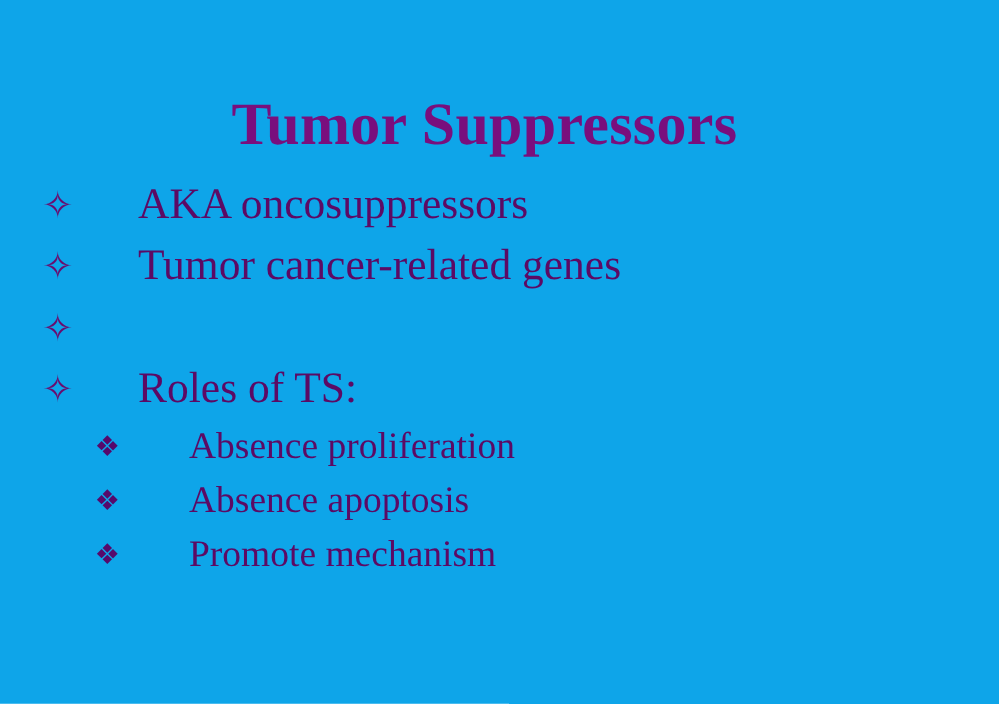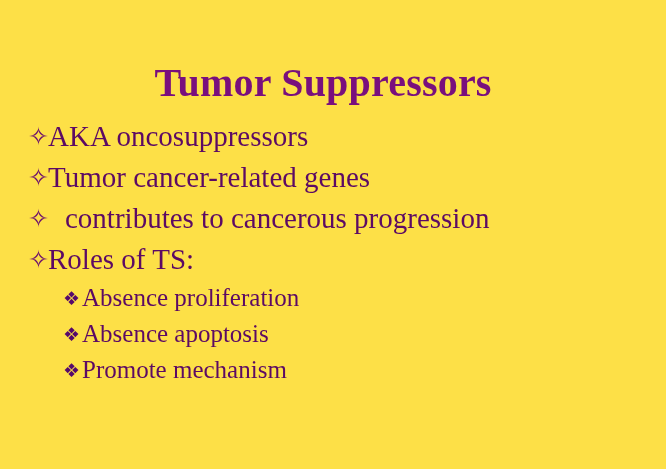--- a/index.html
+++ b/index.html
@@ -12,21 +12,21 @@
     height: 469px;
     overflow: hidden;
     font-family: "Liberation Serif", "DejaVu Serif", serif;
   }
 
   #slide {
     position: relative;
     width: 666px;
     height: 469px;
     box-sizing: border-box;
-    background: #fde047;
+    background: #0ea5e9;
     overflow: hidden;
   }
 
   
   #slide-title {
     position: absolute;
     left: 0;
     top: 33px;
     width: 646px;
     text-align: center;
@@ -77,20 +77,21 @@
   .level-2 .bullet-glyph {
     width: 19px;
     font-size: 19px;
     line-height: 36px;
     color: #56096b;
   }
 
   .bullet-text {
     flex: 1 1 auto;
     text-indent: 0;
+    margin-left: 44px;
   }
 
   
   .bullet-text .wrap-line {
     display: block;
     padding-left: 17px;
   }
 </style>
 </head>
 <body>
@@ -104,21 +105,21 @@
   <div class="bullet-row level-1">
         <span class="bullet-glyph">✧</span>
         <span class="bullet-text"><span>AKA oncosuppressors</span></span>
       </div>
       <div class="bullet-row level-1">
         <span class="bullet-glyph">✧</span>
         <span class="bullet-text"><span>Tumor cancer-related genes</span></span>
       </div>
       <div class="bullet-row level-1">
         <span class="bullet-glyph">✧</span>
-        <span class="bullet-text"><span class="wrap-line">contributes to cancerous progression</span></span>
+        <span class="bullet-text"></span>
       </div>
       <div class="bullet-row level-1">
         <span class="bullet-glyph">✧</span>
         <span class="bullet-text"><span>Roles of TS:</span></span>
       </div>
       <div class="bullet-row level-2">
         <span class="bullet-glyph">❖</span>
         <span class="bullet-text"><span>Absence proliferation</span></span>
       </div>
       <div class="bullet-row level-2">

